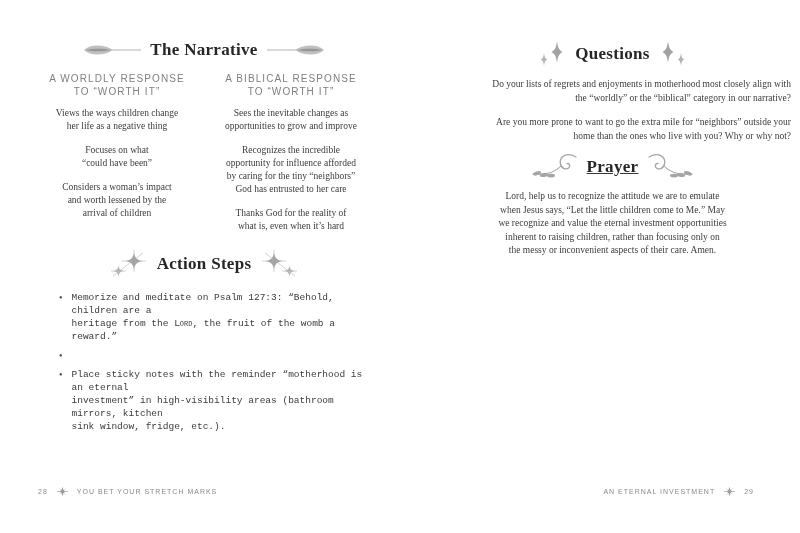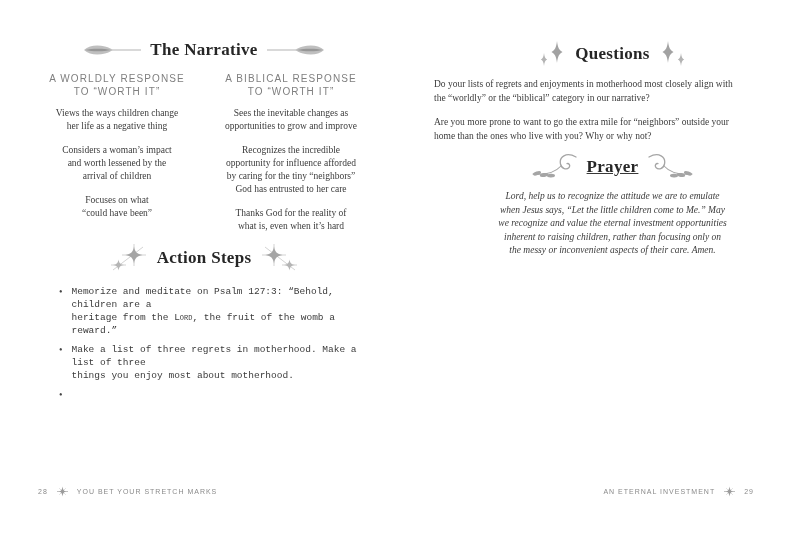--- a/index.html
+++ b/index.html
@@ -30,36 +30,36 @@
     font-family:"Liberation Sans", sans-serif;
     font-size:10px; line-height:13px; letter-spacing:1.1px;
     color:#7f7f7f; white-space:pre-line; margin-bottom:9px;
   }
   .para {
     font-size:9.5px; line-height:13px; white-space:pre-line;
     margin:0 0 11px; color:#3b3b3b;
   }
 
   
-  .action-heading { margin-top:0; }
+  .action-heading { margin-top:6px; }
   .bullets { width:322px; margin:13px auto 0; padding-left:16px; box-sizing:border-box; }
   .bullet-item { display:flex; gap:9px; margin-bottom:6px; }
   .bullet-dot { font-size:10px; line-height:13px; color:#444; }
   .bullet-text { font-size:9.5px; line-height:13px; white-space:pre-line; color:#3b3b3b; text-align:left;font-family:Liberation Mono, monospace; }
   .sc { font-variant:small-caps;margin-top:37px; }
 
   
   .questions { margin-top:11px; }
   .question {
     font-size:9.5px; line-height:13.5px; white-space:pre-line;
-    margin:0 0 11px; color:#3b3b3b; text-align:left;
+    margin:0 0 11px; color:#3b3b3b; text-align:right;
   }
   .prayer-heading { margin-top:8px;text-decoration:underline; }
   .prayer-text {
-    font-style:italic; font-size:9.5px; line-height:13.5px;
+    font-size:9.5px; line-height:13.5px;
     white-space:pre-line; text-align:center; width:280px; margin:10px auto 0;
     color:#3b3b3b;
   }
 
   
   .footer {
     position:absolute; bottom:36px;
     display:flex; align-items:center; gap:9px;
     font-family:"Liberation Sans", sans-serif;
     font-size:7px; letter-spacing:1px; color:#8a8a8a; white-space:nowrap;
@@ -87,25 +87,25 @@
         <path d="M2,6 C10,4.3 20,4.3 28,6 C20,7.7 10,7.7 2,6 Z" fill="#969696"></path>
       </svg>
     </div>
 
     <div class="columns">
       <div class="column">
         <div class="col-header">A WORLDLY RESPONSE
 TO “WORTH IT”</div>
         <p class="para">Views the ways children change
 her life as a negative thing</p>
+        <p class="para">Focuses on what
+“could have been”</p>
         <p class="para">Considers a woman’s impact
 and worth lessened by the
 arrival of children</p>
-        <p class="para">Focuses on what
-“could have been”</p>
       </div>
       <div class="column">
         <div class="col-header">A BIBLICAL RESPONSE
 TO “WORTH IT”</div>
         <p class="para">Sees the inevitable changes as
 opportunities to grow and improve</p>
         <p class="para">Recognizes the incredible
 opportunity for influence afforded
 by caring for the tiny “neighbors”
 God has entrusted to her care</p>
@@ -139,25 +139,26 @@
     </div>
 
     <div class="bullets">
       <div class="bullet-item">
         <span class="bullet-dot">•</span>
         <span class="bullet-text">Memorize and meditate on Psalm 127:3: “Behold, children are a
 heritage from the <span class="sc">Lord</span>, the fruit of the womb a reward.”</span>
       </div>
       <div class="bullet-item">
         <span class="bullet-dot">•</span>
-        <span class="bullet-text">Make a list of three regrets in motherhood. Make a list of three
-things you enjoy most about motherhood.</span>
       </div>
       <div class="bullet-item">
         <span class="bullet-dot">•</span>
+        <span class="bullet-text">Place sticky notes with the reminder “motherhood is an eternal
+investment” in high-visibility areas (bathroom mirrors, kitchen
+sink window, fridge, etc.).</span>
       </div>
     </div>
 
     <div class="footer footer-left">
       <span>28</span>
       <svg width="11" height="11" viewBox="0 0 11 11">
         <line x1="0" y1="5.5" x2="11" y2="5.5" stroke="#a5a5a5" stroke-width="0.7"></line>
         <line x1="2.2" y1="2.2" x2="8.8" y2="8.8" stroke="#bdbdbd" stroke-width="0.5"></line>
         <line x1="8.8" y1="2.2" x2="2.2" y2="8.8" stroke="#bdbdbd" stroke-width="0.5"></line>
         <path d="M5.5 0.5 C5.9 3.8 6.8 4.9 9 5.5 C6.8 6.1 5.9 7.2 5.5 10.5 C5.1 7.2 4.2 6.1 2 5.5 C4.2 4.9 5.1 3.8 5.5 0.5 Z" fill="#9b9b9b"></path>

